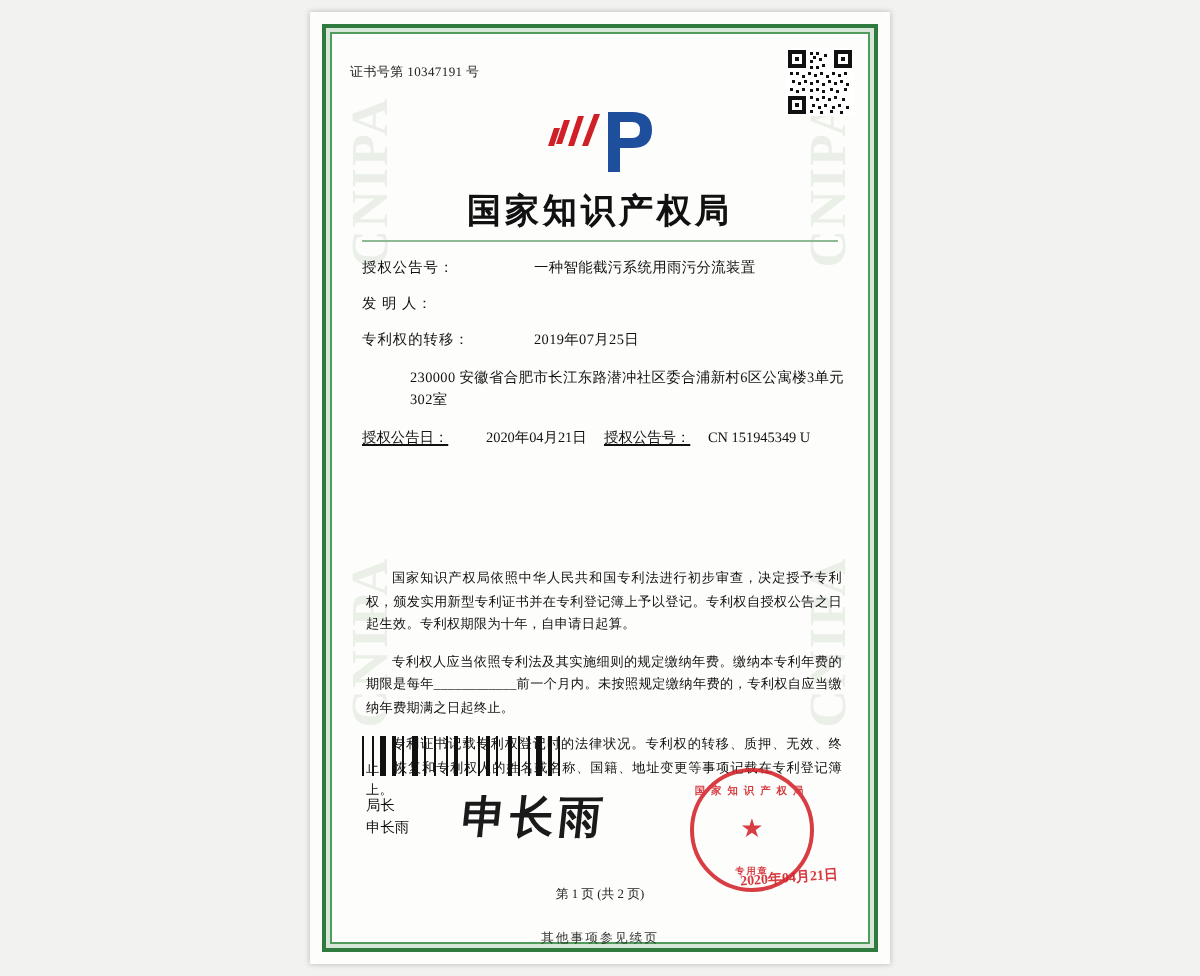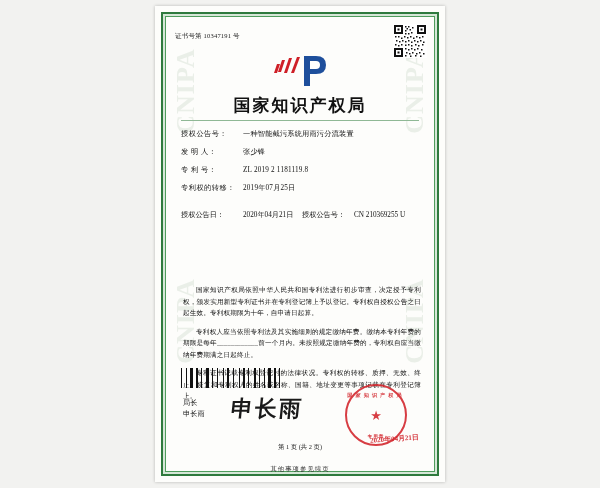--- a/index.html
+++ b/index.html
@@ -93,25 +93,25 @@
     color:#111;
     font-family:"Liberation Serif",serif;
     line-height:1.25;
   }
   .row{display:flex;margin-bottom:9px;}
   .row .lbl{
     width:62px;flex:0 0 62px;
     letter-spacing:.5px;
     white-space:nowrap;
   }
-  .row .val{flex:1;letter-spacing:.2px;}
+  .row .val{flex:1;letter-spacing:.2px;margin-left:24px;}
   .row .val.two{line-height:1.5;}
   .row2{display:flex;margin-bottom:9px;}
   .row2 .half{flex:1;display:flex;}
-  .row2 .half .lbl{width:62px;flex:0 0 62px;}
+  .row2 .half .lbl{width:62px;flex:0 0 62px;text-decoration:underline;}
   .row2 .half.b .lbl{width:52px;flex:0 0 52px;}
 
   
   .body{
     position:absolute;left:28px;right:24px;top:278px;
     font-size:6.6px;
     line-height:1.75;
     color:#111;
     font-family:"Liberation Serif",serif;
     text-align:justify;
@@ -282,40 +282,36 @@
     <div class="title">国家知识产权局</div>
     <div class="title-rule"></div>
 
     <div class="fields">
       <div class="row">
         <div class="lbl">授权公告号：</div>
         <div class="val">一种智能截污系统用雨污分流装置</div>
       </div>
       <div class="row">
         <div class="lbl">发 明 人：</div>
-        <div class="val">张少锋</div>
-      </div>
-      <div class="row">
-        <div class="lbl">专 利 号：</div>
-        <div class="val">ZL 2019 2 1181119.8</div>
       </div>
       <div class="row">
         <div class="lbl">专利权的转移：</div>
         <div class="val">2019年07月25日</div>
       </div>
       <div class="row">
+        <div class="val two">230000 安徽省合肥市长江东路潜冲社区委合浦新村6区公寓楼3单元302室</div>
       </div>
       <div class="row2">
         <div class="half a">
           <div class="lbl">授权公告日：</div>
           <div class="val">2020年04月21日</div>
         </div>
         <div class="half b">
           <div class="lbl">授权公告号：</div>
-          <div class="val">CN 210369255 U</div>
+          <div class="val">CN 151945349 U</div>
         </div>
       </div>
     </div>
 
     <div class="body">
       <p>国家知识产权局依照中华人民共和国专利法进行初步审查，决定授予专利权，颁发实用新型专利证书并在专利登记簿上予以登记。专利权自授权公告之日起生效。专利权期限为十年，自申请日起算。</p>
       <p>专利权人应当依照专利法及其实施细则的规定缴纳年费。缴纳本专利年费的期限是每年____________前一个月内。未按照规定缴纳年费的，专利权自应当缴纳年费期满之日起终止。</p>
       <p>专利证书记载专利权登记时的法律状况。专利权的转移、质押、无效、终止、恢复和专利权人的姓名或名称、国籍、地址变更等事项记载在专利登记簿上。</p>
     </div>
 

